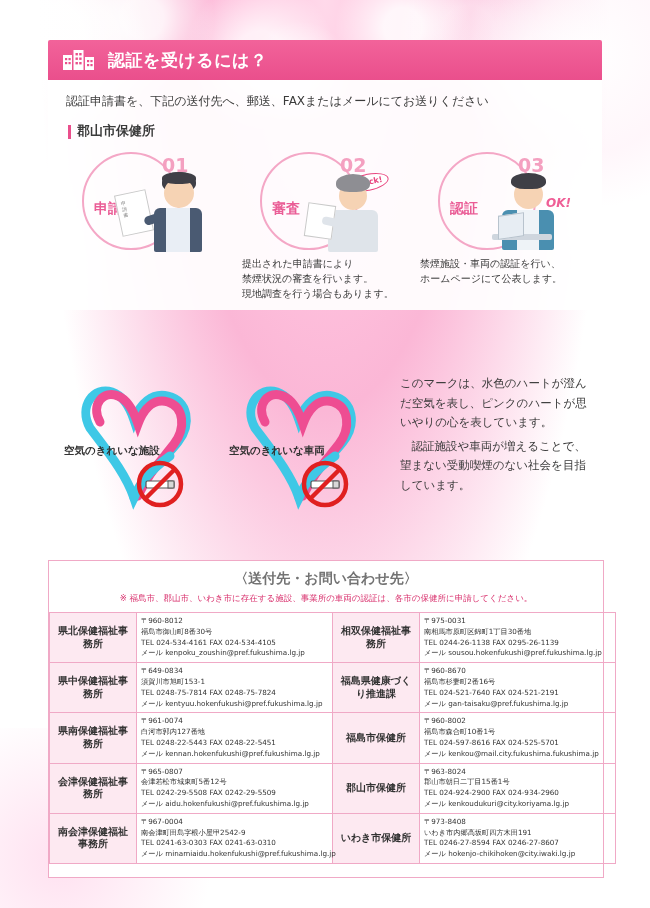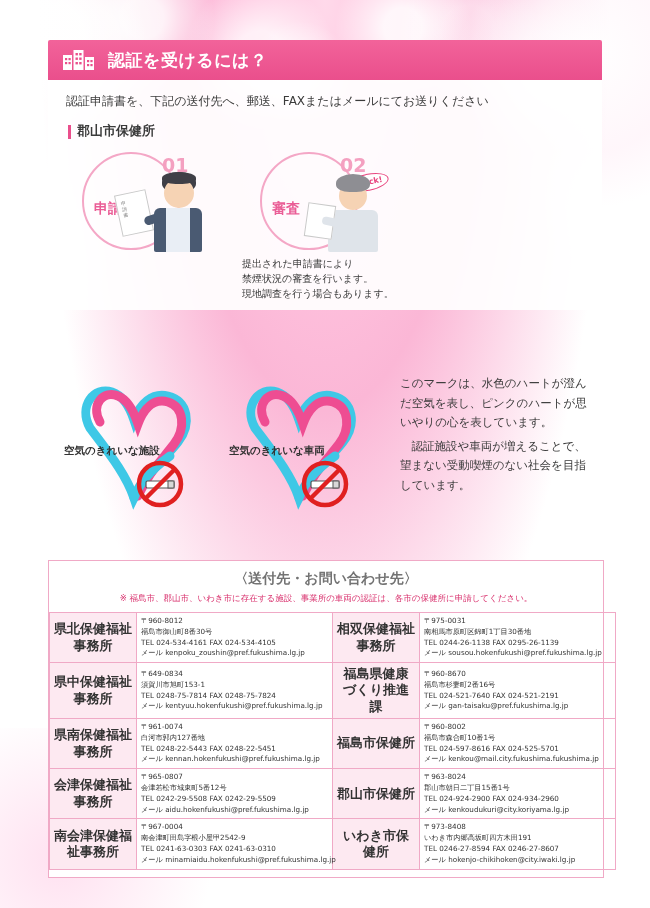--- a/index.html
+++ b/index.html
@@ -149,21 +149,21 @@
     border-collapse:collapse;width:530px;margin:7px auto 0 auto;
     table-layout:fixed;
   }
   table.contacts td{
     border:1px solid #f0a9c6;
     vertical-align:middle;
     padding:3px 4px;
   }
   td.name{
     width:78px;background:#fde9f1;text-align:center;
-    font-size:13px;color:#333;font-weight:bold;line-height:1.25;
+    font-size:10px;color:#333;font-weight:bold;line-height:1.25;
   }
   td.info{
     width:187px;font-size:7.2px;color:#333;line-height:1.5;
   }
   .info div{white-space:nowrap;}
 </style>
 </head>
 <body>
 
 <div class="bg"></div>
@@ -234,20 +234,37 @@
             <div class="p-body" style="left:92px;top:62px;width:50px;height:42px;background:#dfe4ea;"></div>
             <div class="p-head" style="left:103px;top:34px;width:28px;height:28px;background:#f6d3b4;"></div>
             <div class="p-hair" style="left:100px;top:26px;width:34px;height:18px;background:#8e8e93;"></div>
             <div class="paper" style="left:70px;top:56px;width:26px;height:32px;transform:rotate(8deg);"></div>
             <div class="p-body" style="left:86px;top:70px;width:20px;height:8px;background:#dfe4ea;border-radius:5px;transform:rotate(12deg);"></div>
           </div>
         </div>
         <div class="step-txt">提出された申請書により<br>禁煙状況の審査を行います。<br>現地調査を行う場合もあります。</div>
       </div>
 
+      <div class="step">
+        <div class="step-art">
+          <div class="ring"></div>
+          <div class="step-num">03</div>
+          <div class="step-kw">認証</div>
+          <div class="ok">OK!</div>
+          <div class="person">
+            <div class="p-body" style="left:88px;top:62px;width:52px;height:40px;background:#4a8fb0;"></div>
+            <div class="p-body" style="left:103px;top:62px;width:22px;height:40px;background:#eef3f7;border-radius:0;"></div>
+            <div class="p-head" style="left:100px;top:32px;width:29px;height:29px;background:#f6d3b4;"></div>
+            <div class="p-hair" style="left:97px;top:25px;width:35px;height:16px;background:#3f3f46;"></div>
+            <div style="position:absolute;left:78px;top:86px;width:60px;height:6px;background:#cfd6de;border-radius:2px;"></div>
+            <div style="position:absolute;left:84px;top:66px;width:24px;height:22px;background:#e7edf3;border:1px solid #b8c3cd;transform:skewY(-8deg);"></div>
+          </div>
+        </div>
+        <div class="step-txt">禁煙施設・車両の認証を行い、<br>ホームページにて公表します。</div>
+      </div>
     </div>
   </div>
 
   <div class="sec2">
 
     <div class="marks">
       <div class="mark">
         <svg width="160" height="150" viewBox="0 0 160 150">
           <path d="M30 58 C18 36 34 16 52 22 C64 26 70 38 74 50 C80 34 92 22 108 26 C128 31 132 54 118 72 C104 90 86 104 74 128 C66 104 48 82 30 58 Z" fill="none" stroke="#3ec8e6" stroke-width="9" stroke-linecap="round"></path>
           <path d="M40 52 C30 34 44 20 58 26 C68 30 74 42 78 54 C84 38 94 28 108 32 C124 37 126 58 114 74 C100 92 88 104 78 126" fill="none" stroke="#ee4d92" stroke-width="9" stroke-linecap="round"></path>

